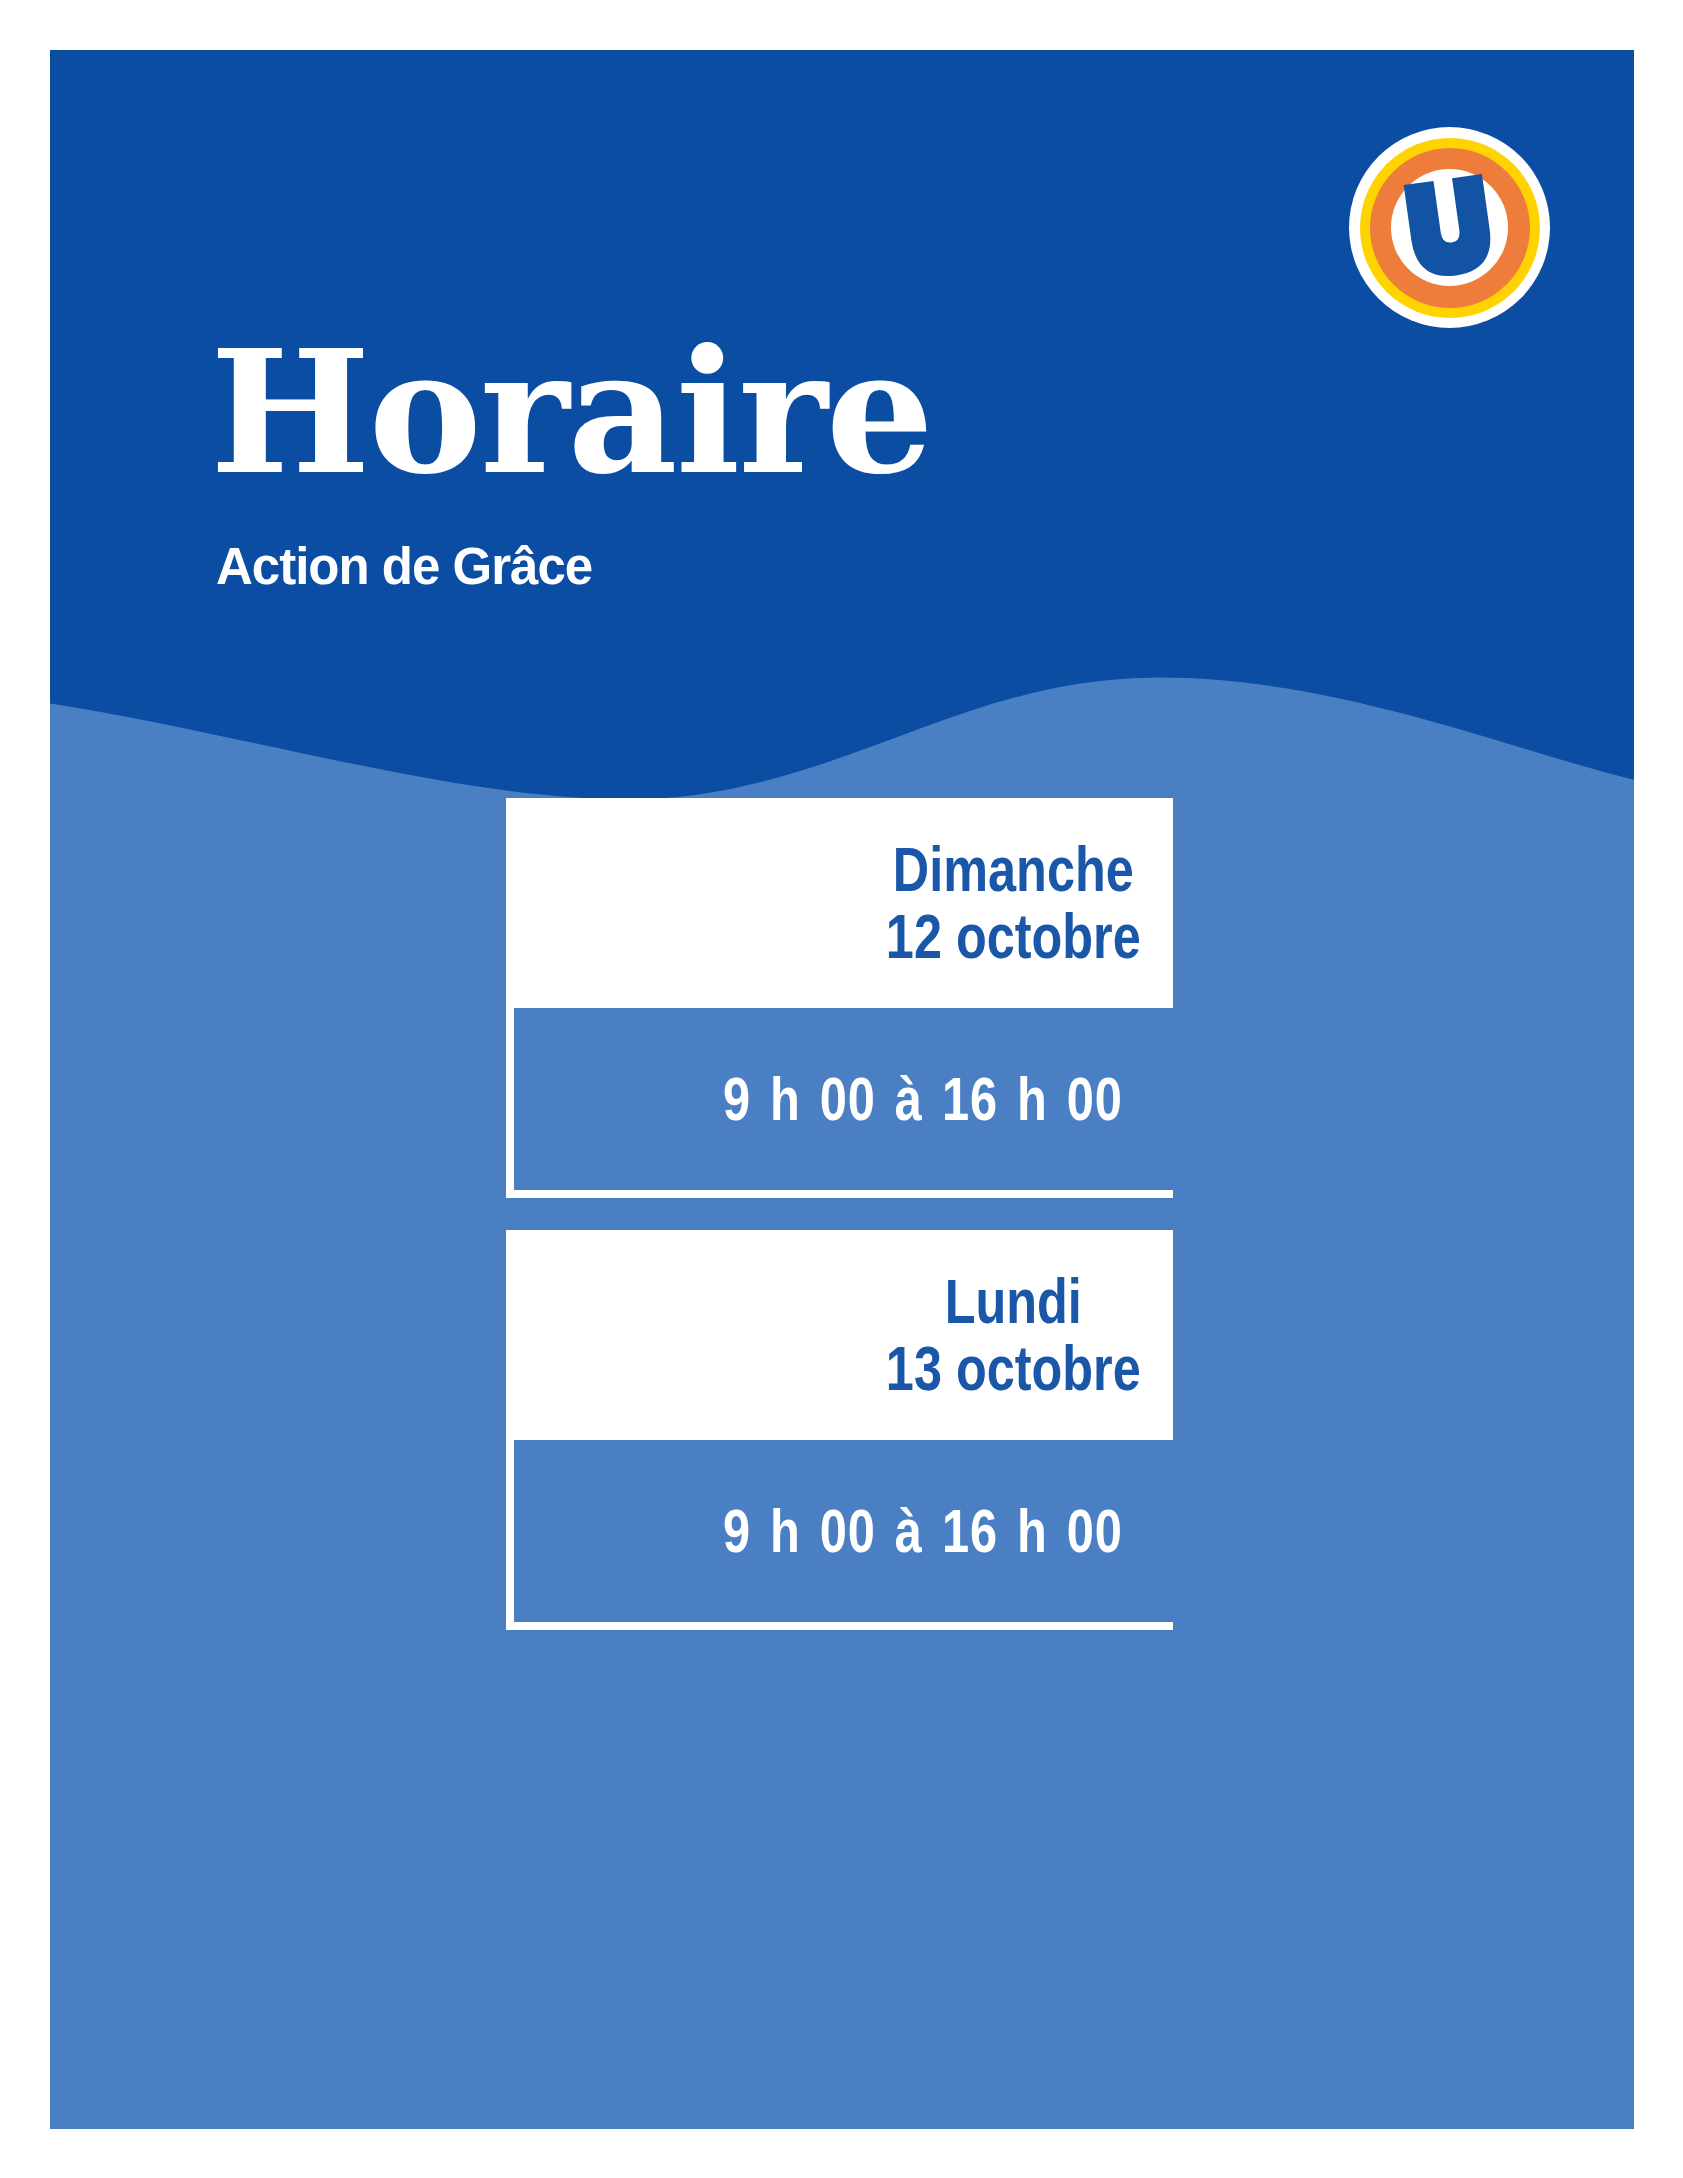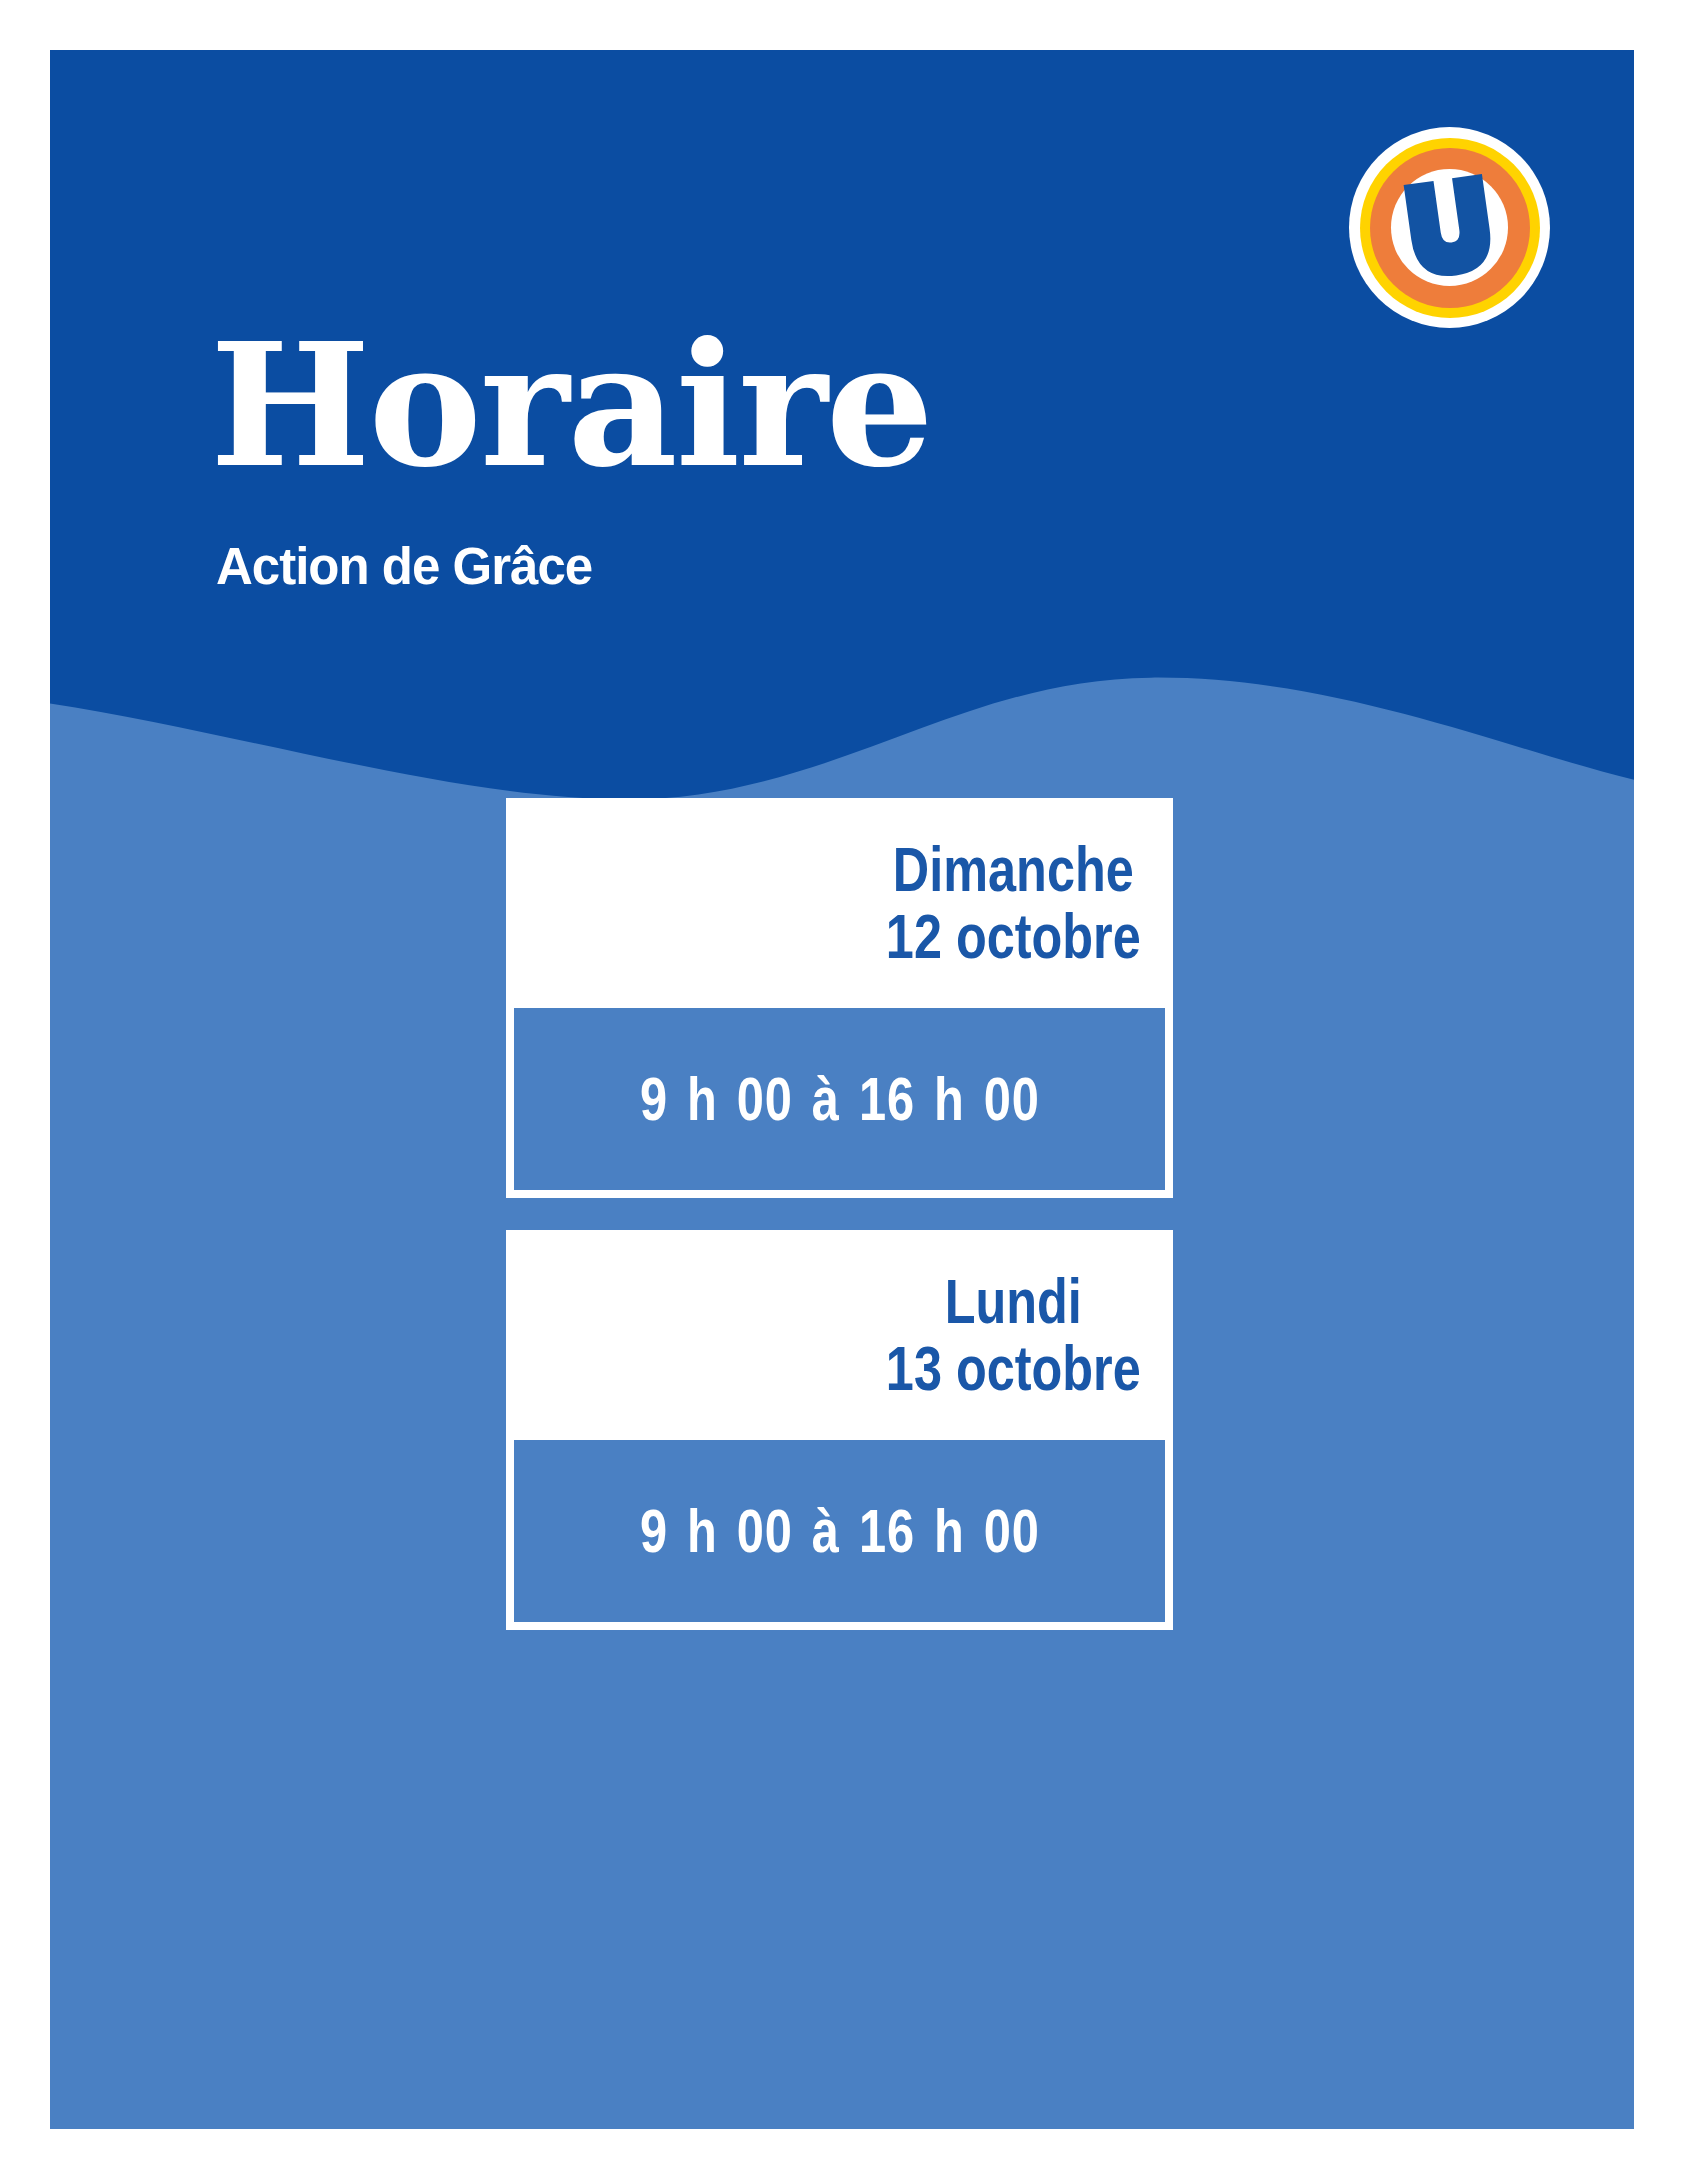--- a/index.html
+++ b/index.html
@@ -3,21 +3,21 @@
 <meta charset="utf-8">
 <style>
   html,body{margin:0;padding:0;}
   body{font-family:"Liberation Sans", sans-serif;}
   .page{position:relative;width:1683px;height:2178px;background:#ffffff;overflow:hidden;}
   .content{position:absolute;left:50px;top:50px;width:1584px;height:2079px;
            background:var(--bg-blue,#4a80c3);overflow:hidden;}
   .wave-svg{position:absolute;left:0;top:0;width:1584px;height:792px;display:block;}
   .wave-path{fill:var(--header-blue,#0b4da2);}
 
-  .title{position:absolute;left:160px;top:270px;margin:0;
+  .title{position:absolute;left:160px;top:277px;margin:0;
          font-family:"DejaVu Serif", serif;font-weight:700;
          font-size:170px;line-height:1;color:#ffffff;letter-spacing:-2px;}
   .subtitle{position:absolute;left:166px;top:491px;margin:0;
             font-weight:700;font-size:51px;line-height:1;color:#ffffff;
             letter-spacing:-1px;}
 
   .logo{position:absolute;left:1299px;top:77px;width:201px;height:201px;border-radius:50%;
         background:#ffffff;display:flex;align-items:center;justify-content:center;}
   .ring-yellow{width:180px;height:180px;border-radius:50%;background:var(--yellow,#ffd300);
         display:flex;align-items:center;justify-content:center;}
@@ -29,22 +29,22 @@
   .u-path{fill:var(--u-blue,#1253a3);}
 
   .cards{position:absolute;left:456px;top:748px;width:667px;}
   .card{width:667px;height:400px;background:#ffffff;margin-bottom:32px;
         display:flex;flex-direction:column;}
   .card-top{height:210px;display:flex;flex-direction:column;justify-content:center;
         align-items:flex-end;}
   .card-day{font-weight:700;font-size:63px;line-height:67px;text-align:center;
         color:var(--text-blue,#1a57a8);transform:scaleX(0.8);transform-origin:center;
         white-space:nowrap;}
-  .card-hours{margin:0 8px 8px 8px;height:182px;background:var(--bg-blue,#4a80c3);
-        display:flex;align-items:center;justify-content:center;}
+  .card-hours{margin:0 0 8px 8px;height:182px;background:var(--bg-blue,#4a80c3);
+        display:flex;align-items:center;justify-content:flex-end;}
   .hours-text{font-weight:700;font-size:61px;color:#ffffff;transform:scaleX(0.8);
         transform-origin:center;white-space:nowrap;word-spacing:6px;letter-spacing:1px;}
 </style>
 </head>
 <body>
 
 <div class="page">
   <div class="content">
 
     <svg class="wave-svg" viewBox="0 0 1600 800" preserveAspectRatio="none">

